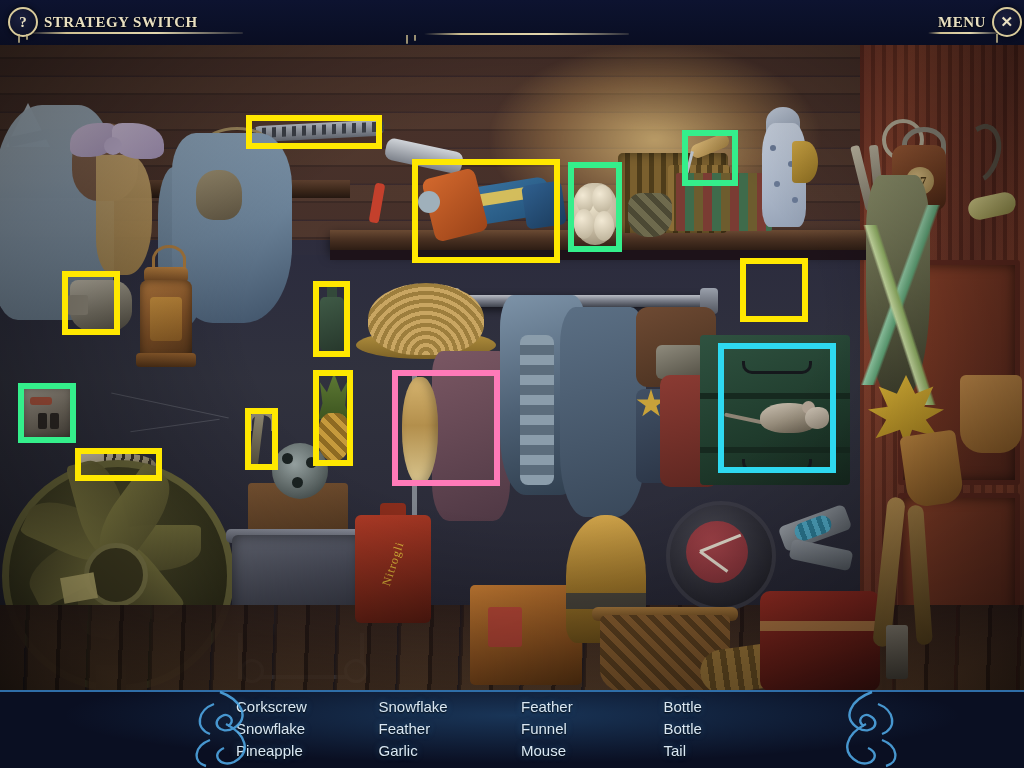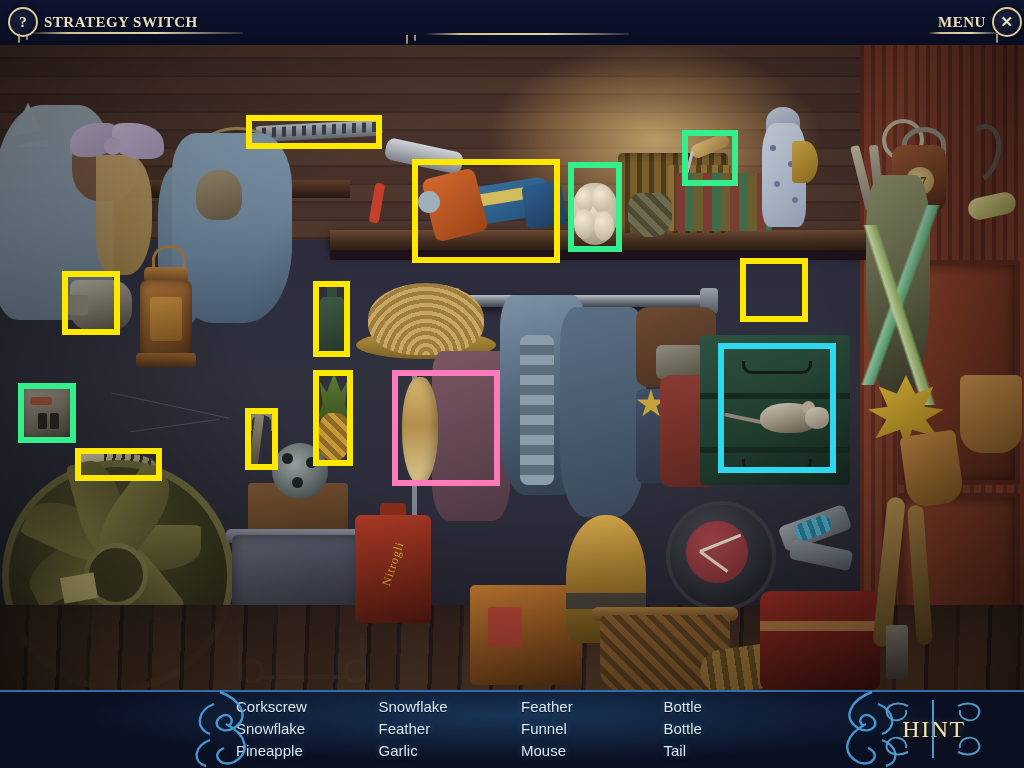--- a/index.html
+++ b/index.html
@@ -656,28 +656,14 @@
     <svg viewBox="0 0 92 78">
       <g fill="none" stroke="#4fa6e2" stroke-width="2.4" opacity="0.95">
         <path d="M40 2 C62 10 70 28 54 38 C40 46 30 32 42 26 C50 22 56 32 48 36"></path>
         <path d="M46 34 C66 44 72 62 54 72 C40 78 30 64 44 58"></path>
         <path d="M34 14 C18 20 14 38 30 44"></path>
         <path d="M30 50 C14 56 12 72 26 76"></path>
       </g>
     </svg>
   </div>
 
-  <div class="side-btn" id="hint-btn">
-    <div class="filigree" style="left:4px;">
-      <svg viewBox="0 0 170 66">
-        <g fill="none" stroke="#5aa8da" stroke-width="2">
-          <path d="M85 4 L85 62"></path>
-          <path d="M60 10 C48 4 34 10 40 20 C45 28 60 24 58 14"></path>
-          <path d="M110 10 C122 4 136 10 130 20 C125 28 110 24 112 14"></path>
-          <path d="M60 56 C48 62 34 56 40 46 C45 38 60 42 58 52"></path>
-          <path d="M110 56 C122 62 136 56 130 46 C125 38 110 42 112 52"></path>
-        </g>
-      </svg>
-    </div>
-    <span class="side-label">HINT</span>
-  </div>
 
 </div>
 
 </body></html>

